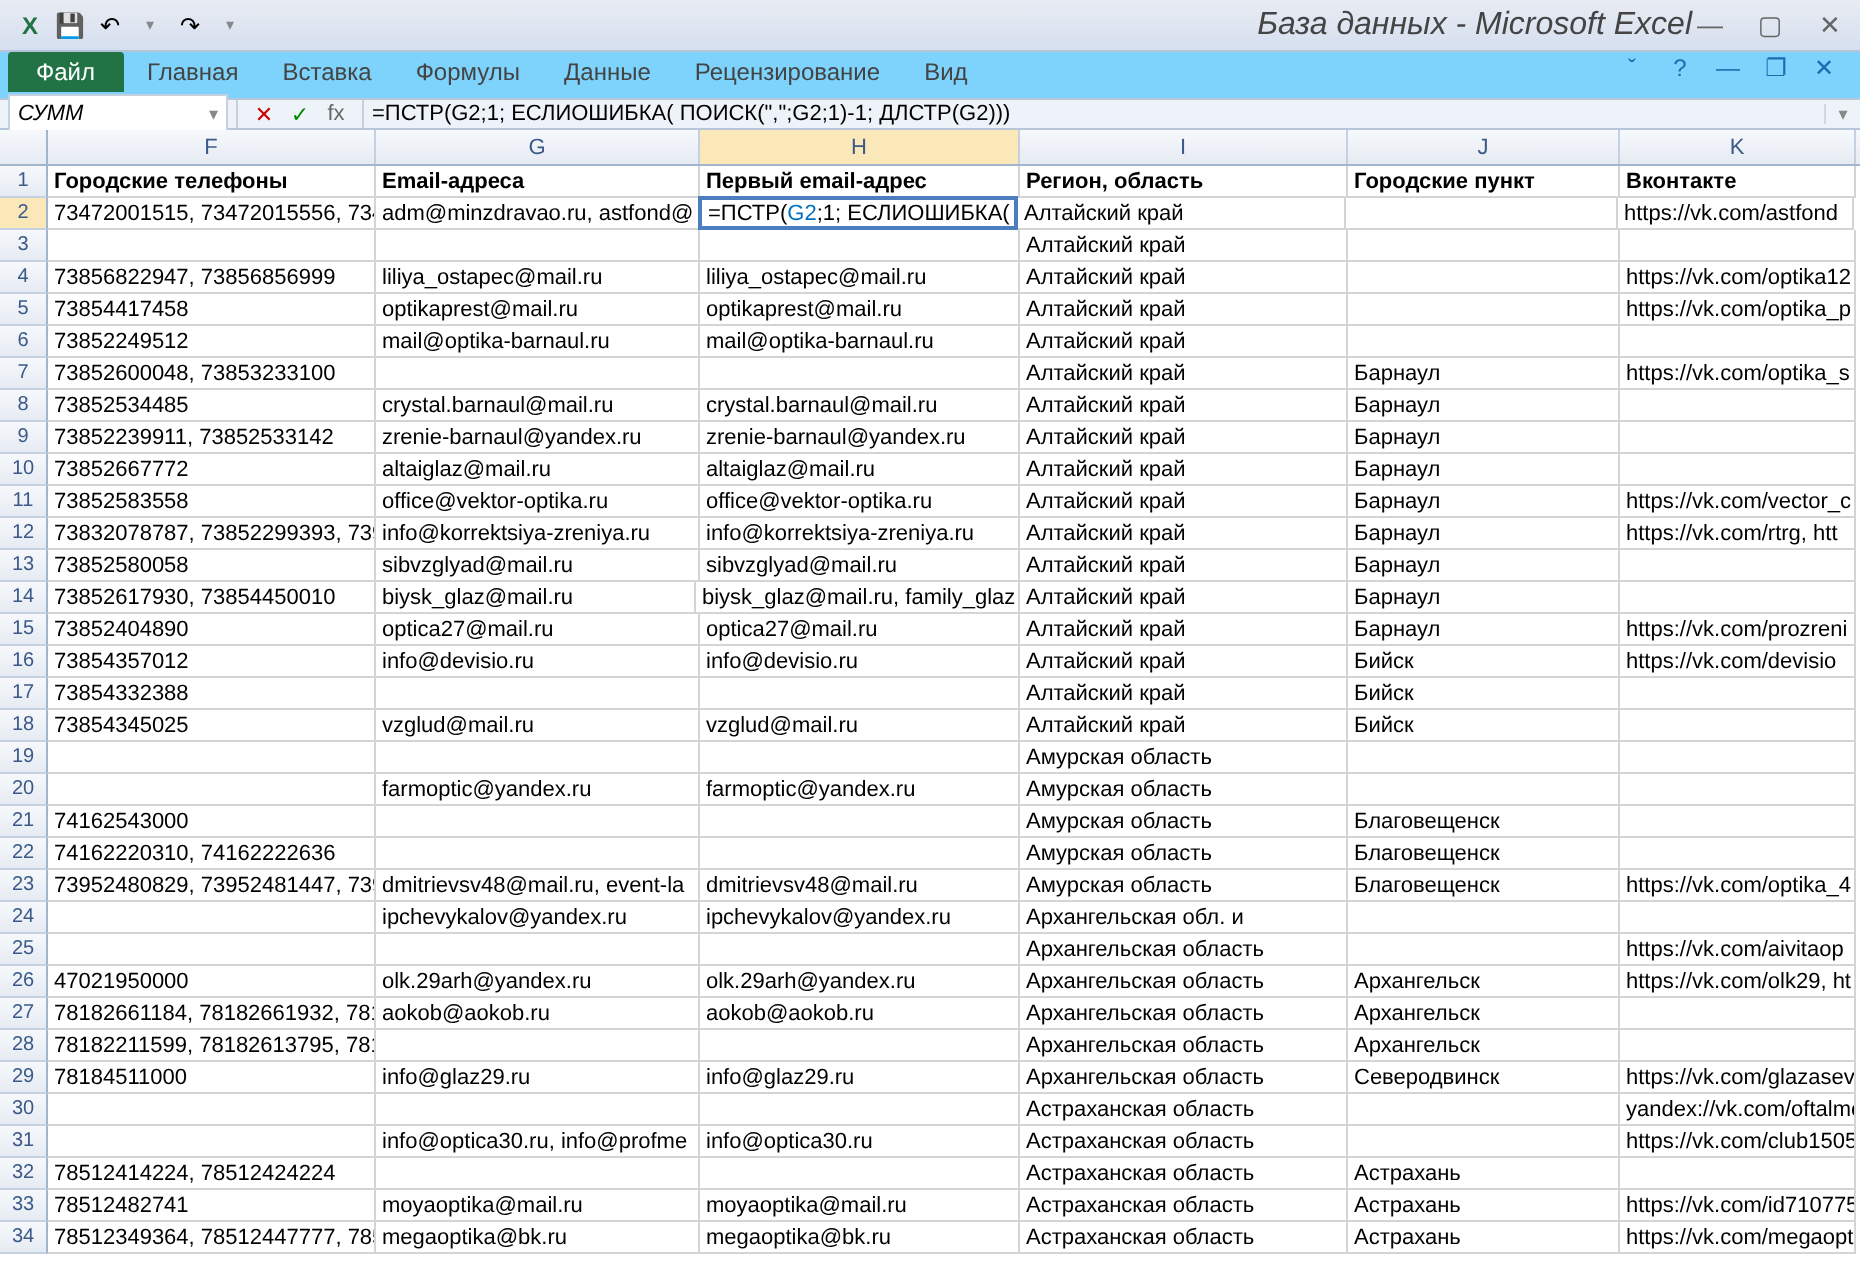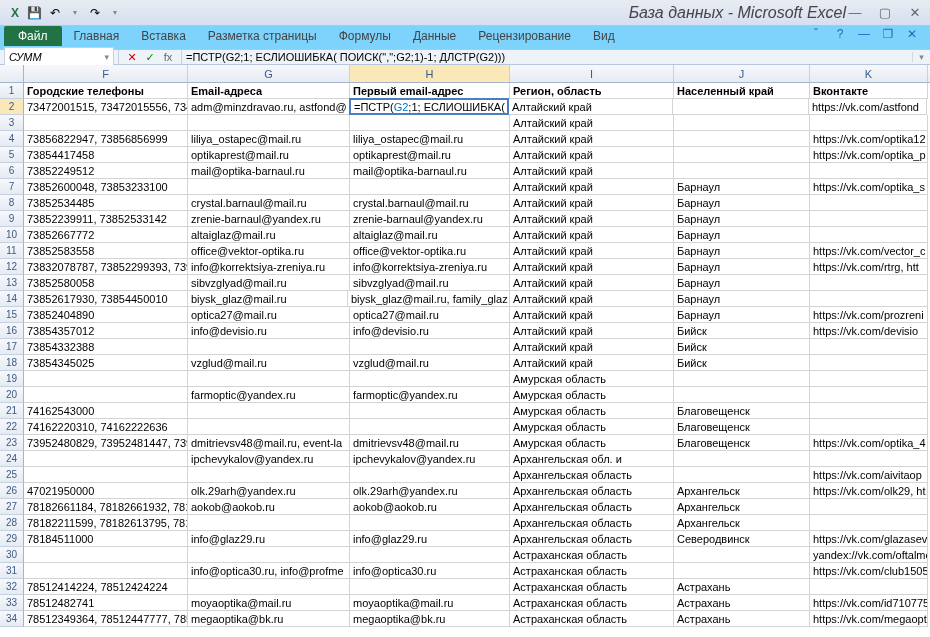--- a/index.html
+++ b/index.html
@@ -63,21 +63,20 @@
     <div class="wc">―</div>
     <div class="wc">▢</div>
     <div class="wc">✕</div>
   </div>
 </div>
 
 <div class="ribbon-tabs">
   <div class="file-tab">Файл</div>
   <div class="rtab">Главная</div>
   <div class="rtab">Вставка</div>
-  <div class="rtab">Разметка страницы</div>
   <div class="rtab">Формулы</div>
   <div class="rtab">Данные</div>
   <div class="rtab">Рецензирование</div>
   <div class="rtab">Вид</div>
   <div class="ribbon-right">
     <div class="ri">ˇ</div>
     <div class="ri" style="color:#1a6db3;">?</div>
     <div class="ri">―</div>
     <div class="ri">❐</div>
     <div class="ri">✕</div>
@@ -110,21 +109,21 @@
         <div class="colhead col-K">K</div>
       </div>
   </div>
   <div class="rows" id="rows-container">
       <div class="row header-row">
         <div class="rhead">1</div>
         <div class="cell col-F">Городские телефоны</div>
         <div class="cell col-G">Email-адреса</div>
         <div class="cell col-H">Первый email-адрес</div>
         <div class="cell col-I">Регион, область</div>
-        <div class="cell col-J">Населенный край</div>
+        <div class="cell col-J">Городские пункт</div>
         <div class="cell col-K">Вконтакте</div>
       </div>
       <div class="row">
         <div class="rhead active">2</div>
         <div class="cell col-F">73472001515, 73472015556, 7347</div>
         <div class="cell col-G">adm@minzdravao.ru, astfond@</div>
         <div class="cell col-H activecell">
           <span class="formula-text"><span class="plain">=ПСТР(</span><span class="ref-blue">G2</span><span class="plain">;</span><span class="plain">1</span><span class="plain">; ЕСЛИОШИБКА( ПОИСК(</span></span>
         </div>
         <div class="cell col-I">Алтайский край</div>

